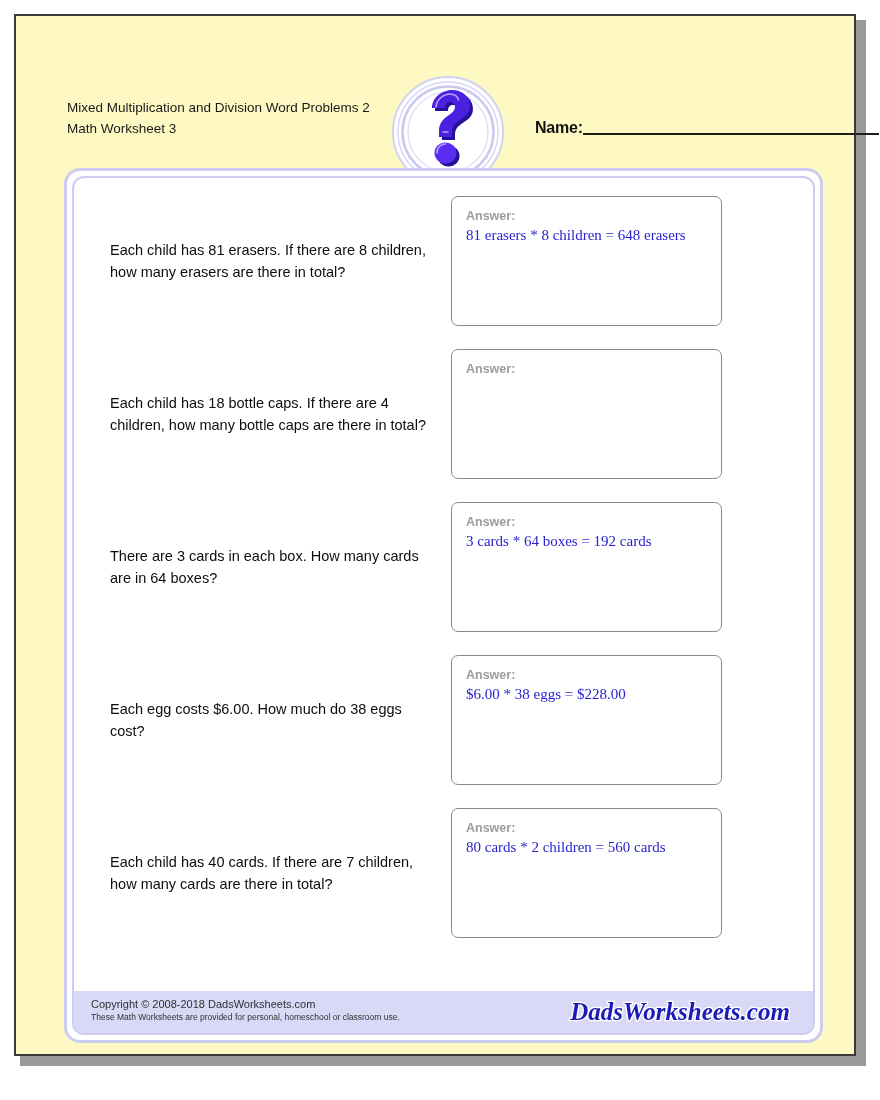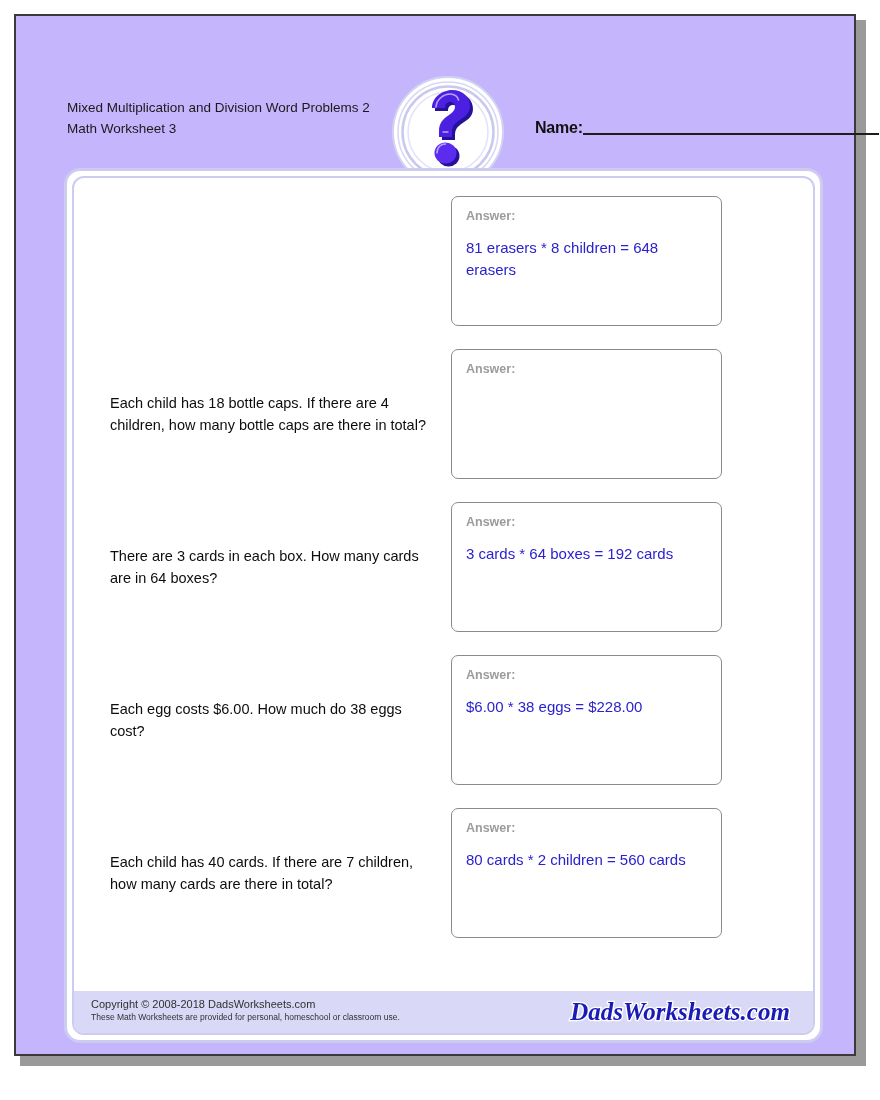--- a/index.html
+++ b/index.html
@@ -23,21 +23,21 @@
     width: 846px;
     height: 1046px;
     background: #9a9a9a;
   }
   .sheet {
     position: absolute;
     left: 14px;
     top: 14px;
     width: 842px;
     height: 1042px;
-    background: #c4b5fd;
+    background: #fef9c3;
     border: 2px solid #3a3a3a;
     box-sizing: border-box;
   }
 
   
   .header {
     position: absolute;
     left: 0;
     top: 0;
     width: 100%;
@@ -148,25 +148,25 @@
     box-sizing: border-box;
     padding: 11px 14px 0 14px;
   }
   .answer-label {
     font-size: 12.5px;
     font-weight: bold;
     color: #9c9c9c;
     line-height: 16px;
   }
   .answer-value {
-    margin-top: 13px;
     font-size: 15px;
     line-height: 22px;
     color: #2a22cf;
     font-weight: 500;
+    font-family: Liberation Serif, serif;
   }
 
   
   .footer {
     flex: 0 0 auto;
     height: 42px;
     background: #d9d9f7;
     position: relative;
   }
   .footer-text {
@@ -235,20 +235,21 @@
     </div>
 
   </div>
 
   <div class="panel-outer">
     <div class="panel-inner">
 
       <div class="problems">
 
         <div class="row" style="top:18px;">
+          <div class="question">Each child has 81 erasers. If there are 8 children, how many erasers are there in total?</div>
           <div class="answer-box">
             <div class="answer-label">Answer:</div>
             <div class="answer-value">81 erasers * 8 children = 648 erasers</div>
           </div>
         </div>
 
         <div class="row" style="top:171px;">
           <div class="question">Each child has 18 bottle caps. If there are 4 children, how many bottle caps are there in total?</div>
           <div class="answer-box">
             <div class="answer-label">Answer:</div>

